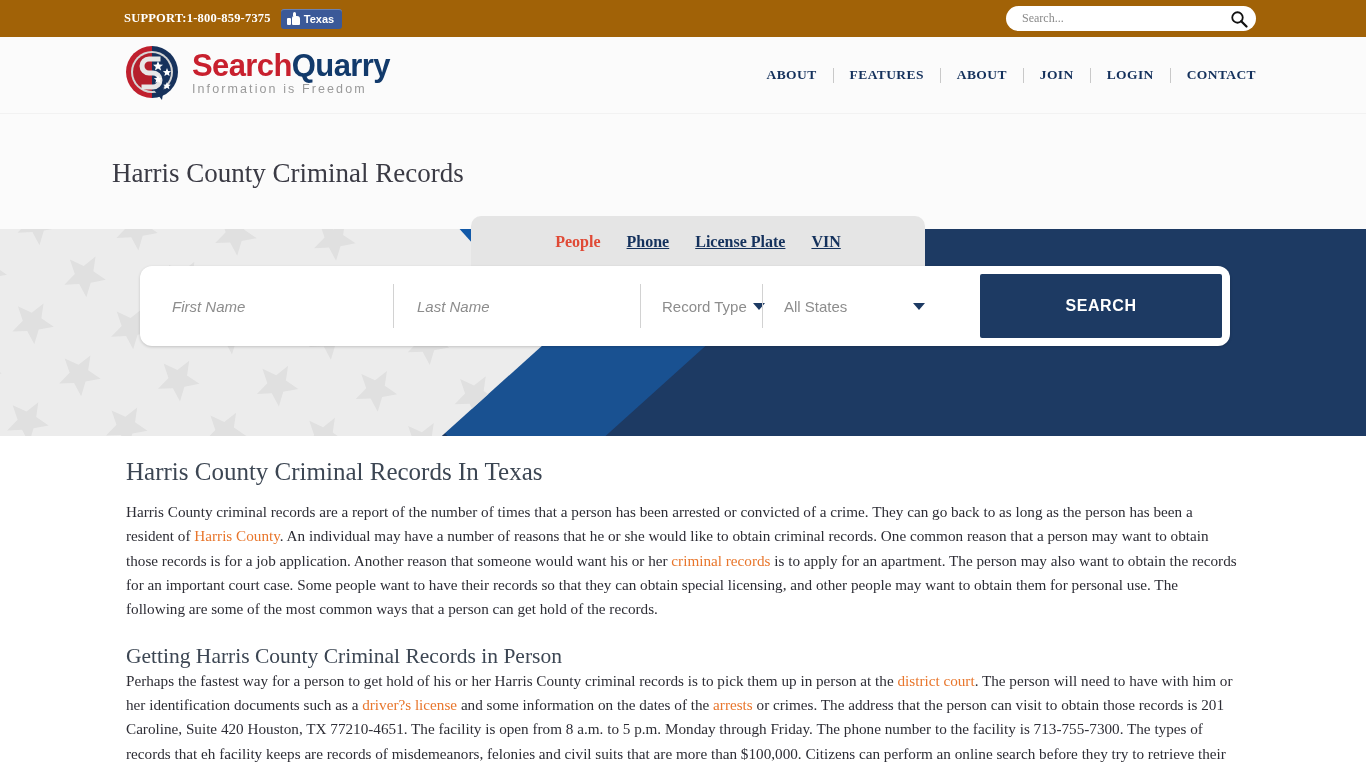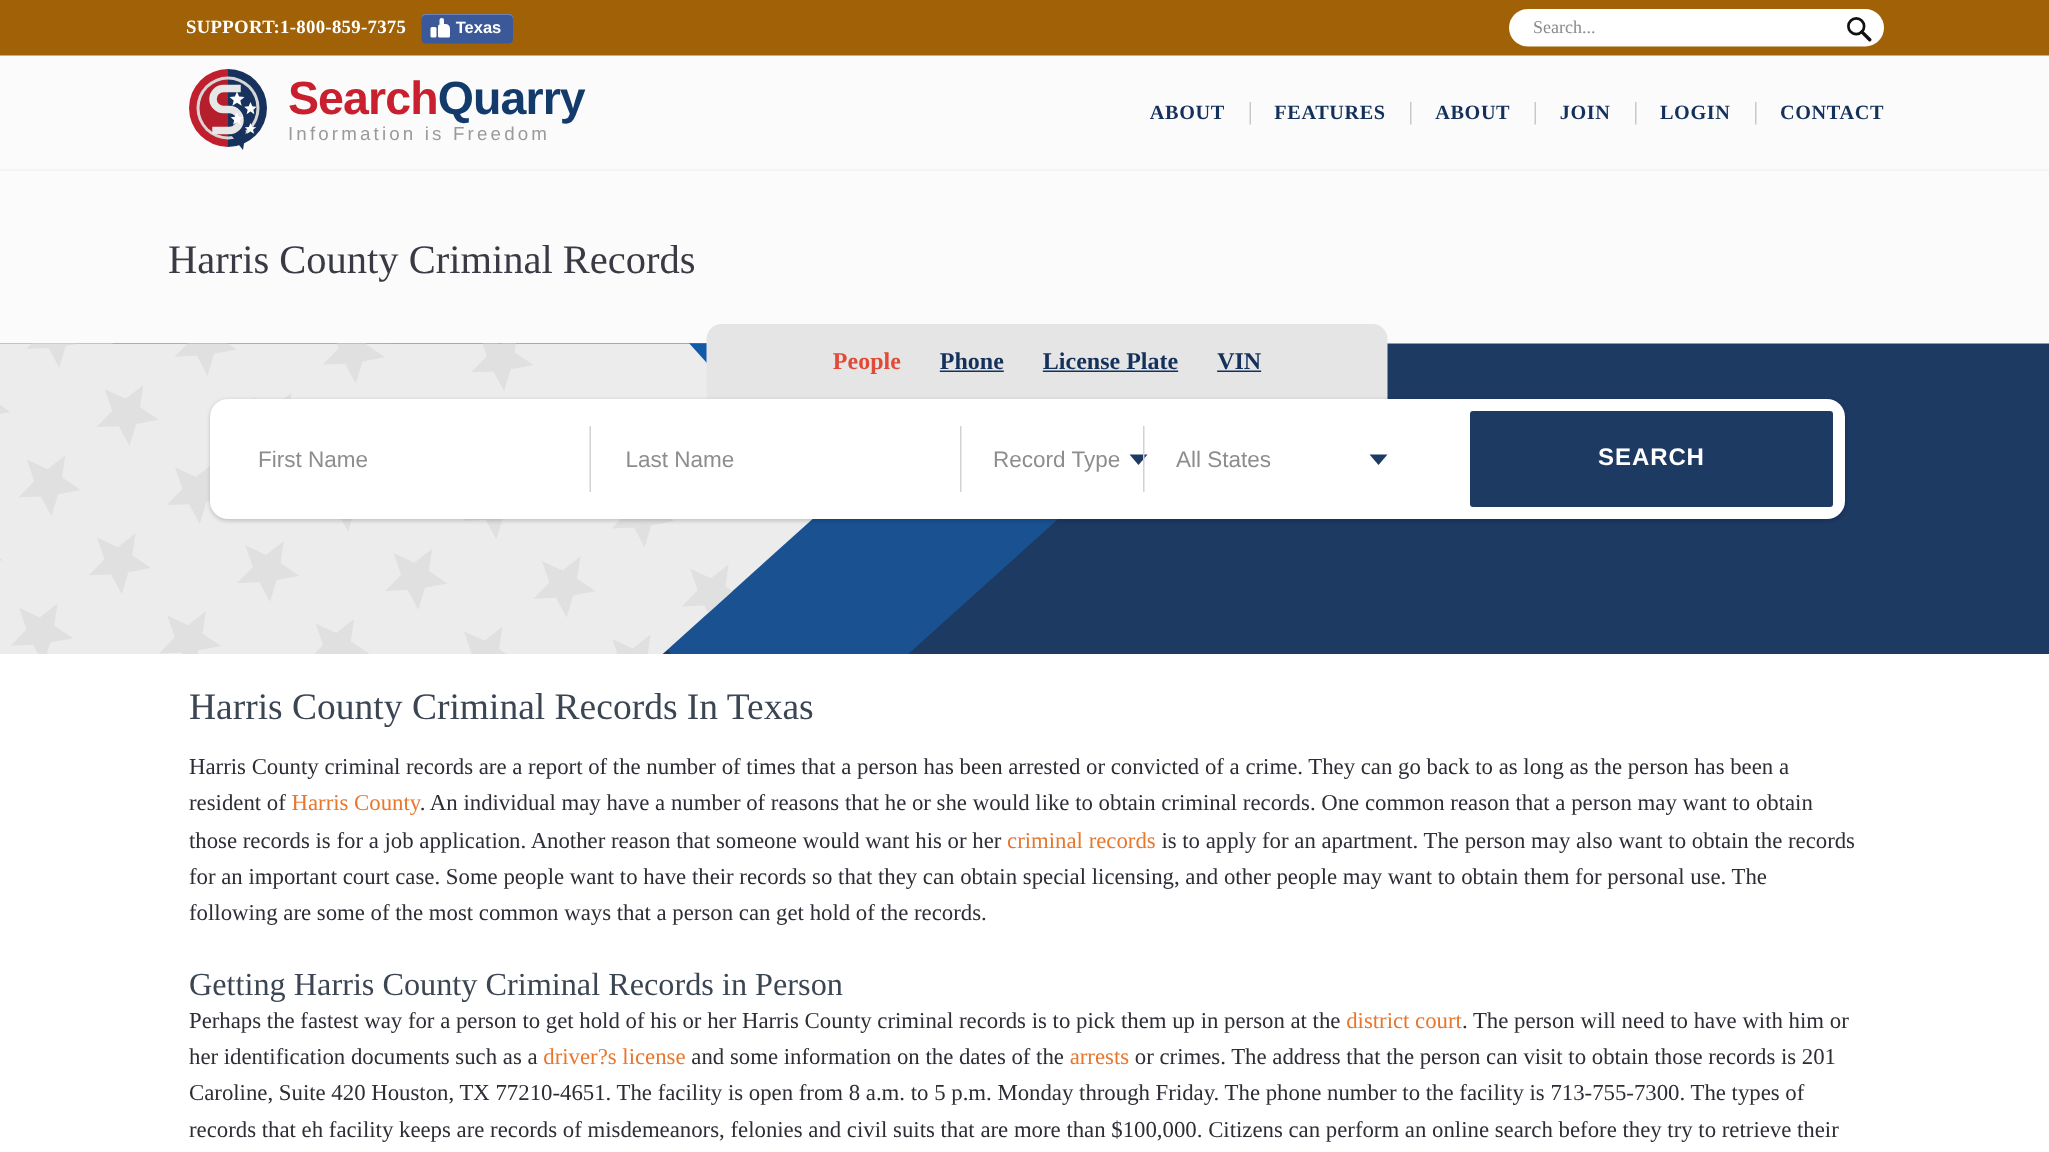--- a/index.html
+++ b/index.html
@@ -156,20 +156,21 @@
   }
   .field + .field::before,
   .field-sel::before {
     content:""; position:absolute; left:0; top:10px; bottom:10px;
     width:1px; background:#d2d2d2;
   }
   .field input {
     border:none; outline:none; width:100%; background:transparent;
     font-size:15px; color:#555;
     font-family:"Liberation Sans", sans-serif;
+    font-style:italic;
   }
   .field input::placeholder { color:#8d8d8d; }
   .f-first { width:245px; }
   .f-last  { width:247px; }
   .f-type  { width:122px; }
   .f-state { width:185px;text-align:right; }
   .sel-label {
     font-size:15px; color:#8d8d8d;
     font-family:"Liberation Sans", sans-serif; white-space:nowrap;
   }

